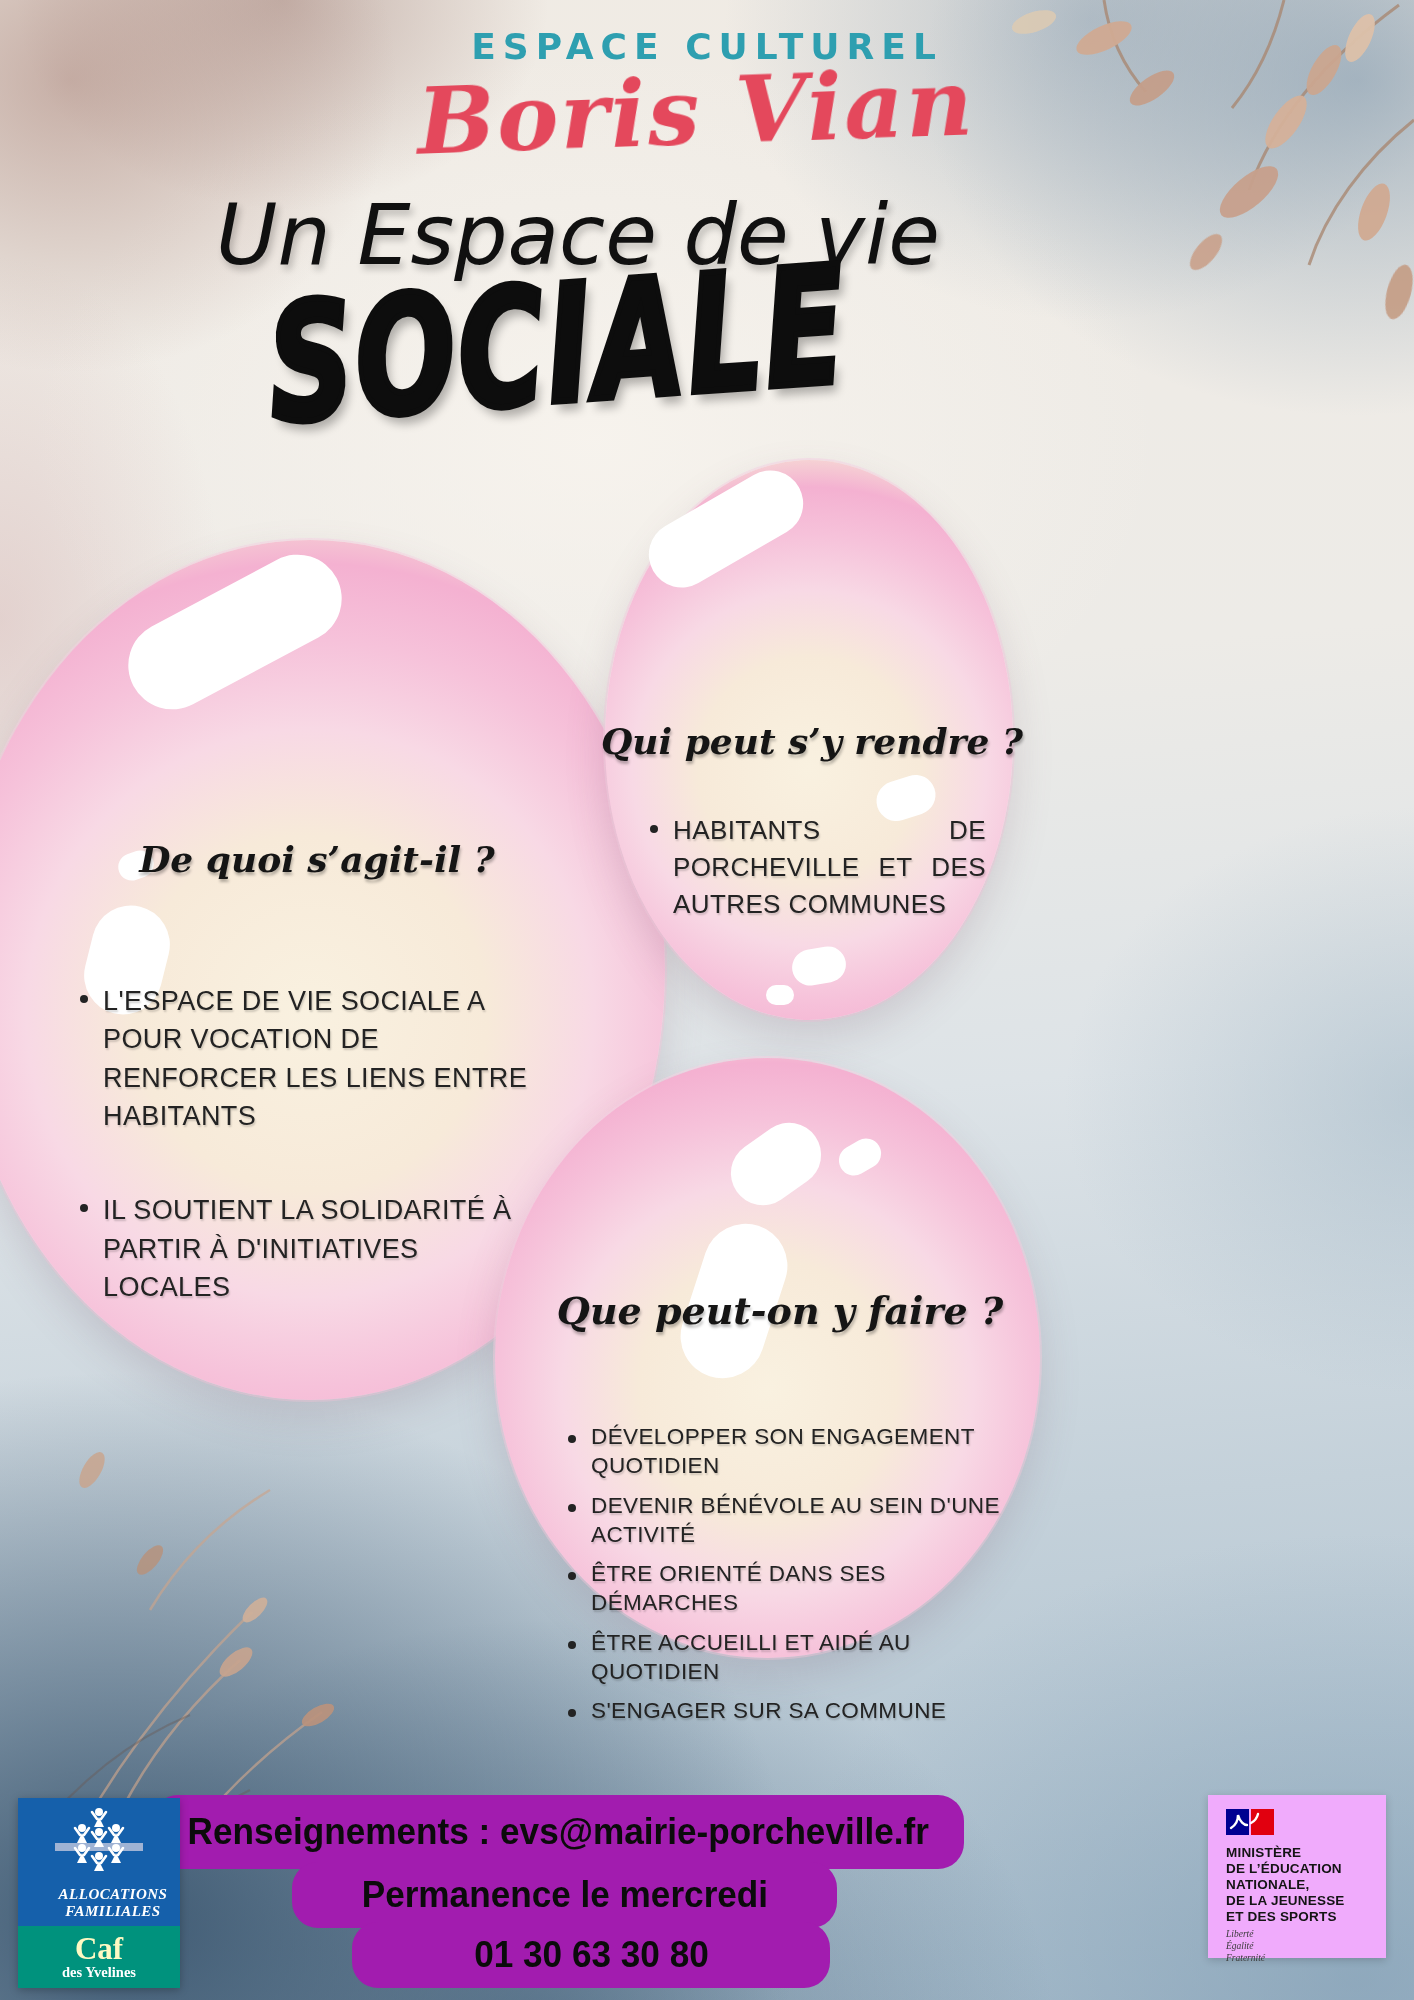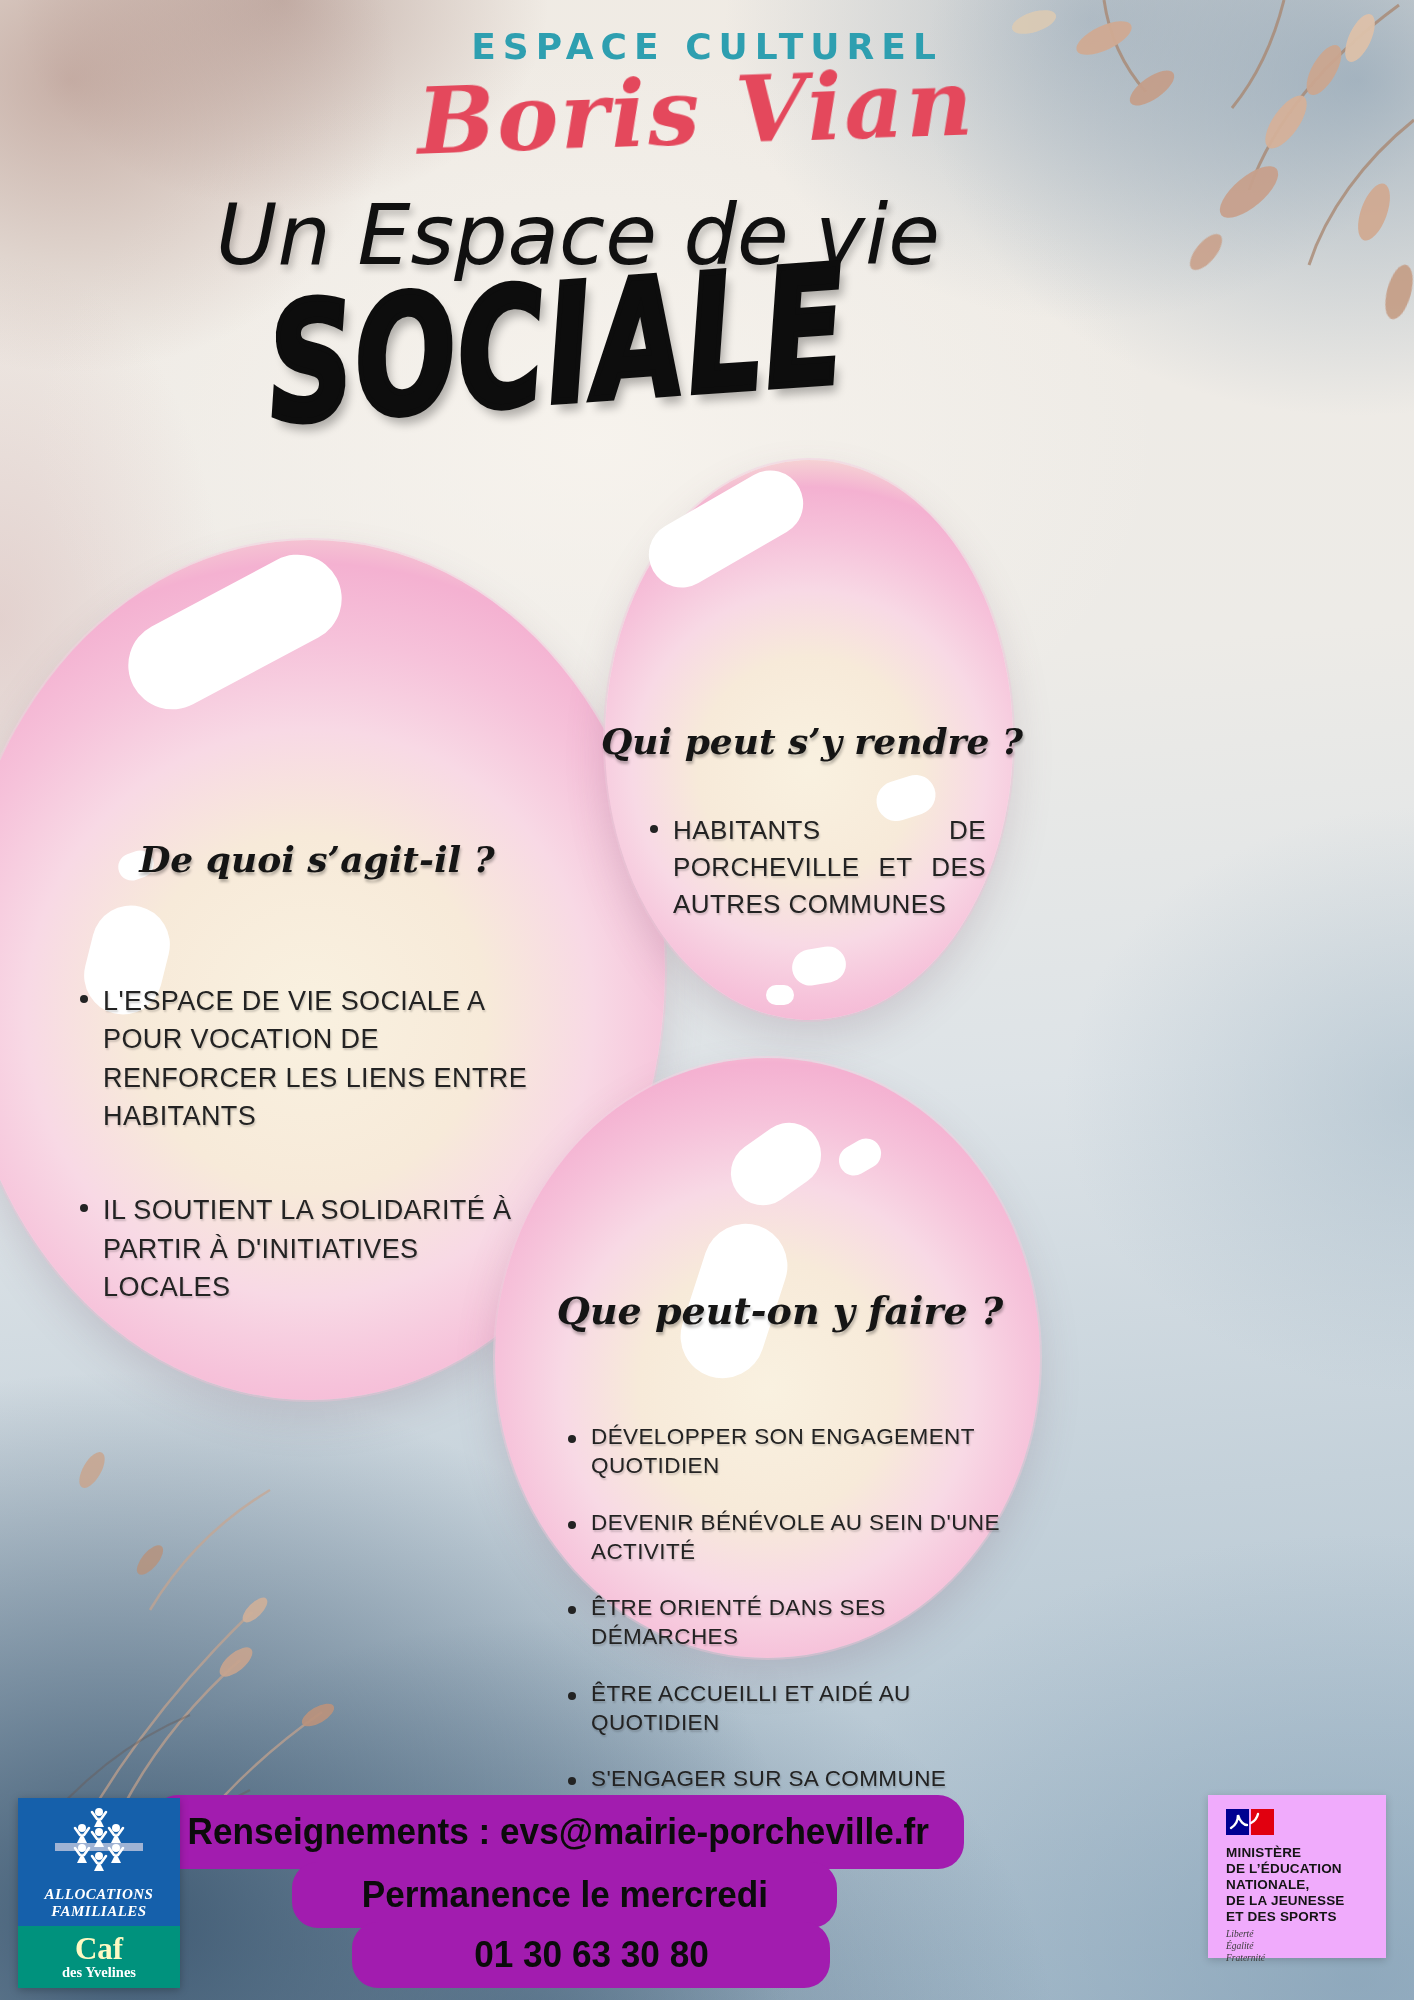--- a/index.html
+++ b/index.html
@@ -57,34 +57,34 @@
   .bullets{display:flex;flex-direction:column;}
   .bullet{display:flex;gap:15px;}
   .dot{flex:none;width:8px;height:8px;border-radius:50%;background:#232323;margin-top:13px;}
   .btxt{font-family:"Liberation Sans",sans-serif;color:#232323;
     text-shadow:1px 2px 2px rgba(0,0,0,.18);letter-spacing:.4px;}
   .b1 .btxt{font-size:27px;line-height:1.42;}
   .b1.bullets{gap:56px;}
   .b2 .btxt{font-size:26px;line-height:1.42;}
   .b2.bullets{gap:44px;}
   .b3 .btxt{font-size:22.5px;line-height:1.3;}
-  .b3.bullets{gap:27px;}
+  .b3.bullets{gap:10px;}
   .justify{text-align:justify;}
 
   
   .pill{background:#a21caf;border-radius:26px;display:flex;align-items:center;justify-content:center;}
   .pill-text{font-family:"Liberation Sans",sans-serif;font-weight:bold;color:#0b0b0b;
     white-space:nowrap;display:inline-block;transform:scaleX(.95);}
 
   
   .caf{left:18px;top:1798px;width:162px;height:190px;box-shadow:0 2px 8px rgba(0,0,0,.25);}
   .caf-blue{left:0;top:0;width:162px;height:128px;background:#1560AB;}
   .caf-org{left:0;top:88px;width:162px;text-align:center;color:#fff;
     font-family:"Liberation Serif",serif;font-style:italic;font-weight:bold;
-    font-size:15px;line-height:1.15;letter-spacing:.5px;}
+    font-size:15px;line-height:1.15;letter-spacing:.5px;padding-left:14px;}
   .caf-teal{left:0;top:128px;width:162px;height:62px;background:#00927D;
     display:flex;flex-direction:column;align-items:center;justify-content:center;}
   .caf-name{color:#fef9c3;font-family:"Liberation Serif",serif;font-weight:bold;font-size:31px;line-height:1;}
   .caf-region{color:#fff;font-family:"Liberation Serif",serif;font-weight:bold;font-size:14.5px;line-height:1.2;}
 
   
   .ministry{left:1208px;top:1795px;width:178px;height:163px;background:#f0abfc;
     box-shadow:0 2px 8px rgba(0,0,0,.18);}
   .min-flag{left:18px;top:14px;}
   .min-lines{left:18px;top:50px;font-family:"Liberation Sans",sans-serif;font-weight:bold;

